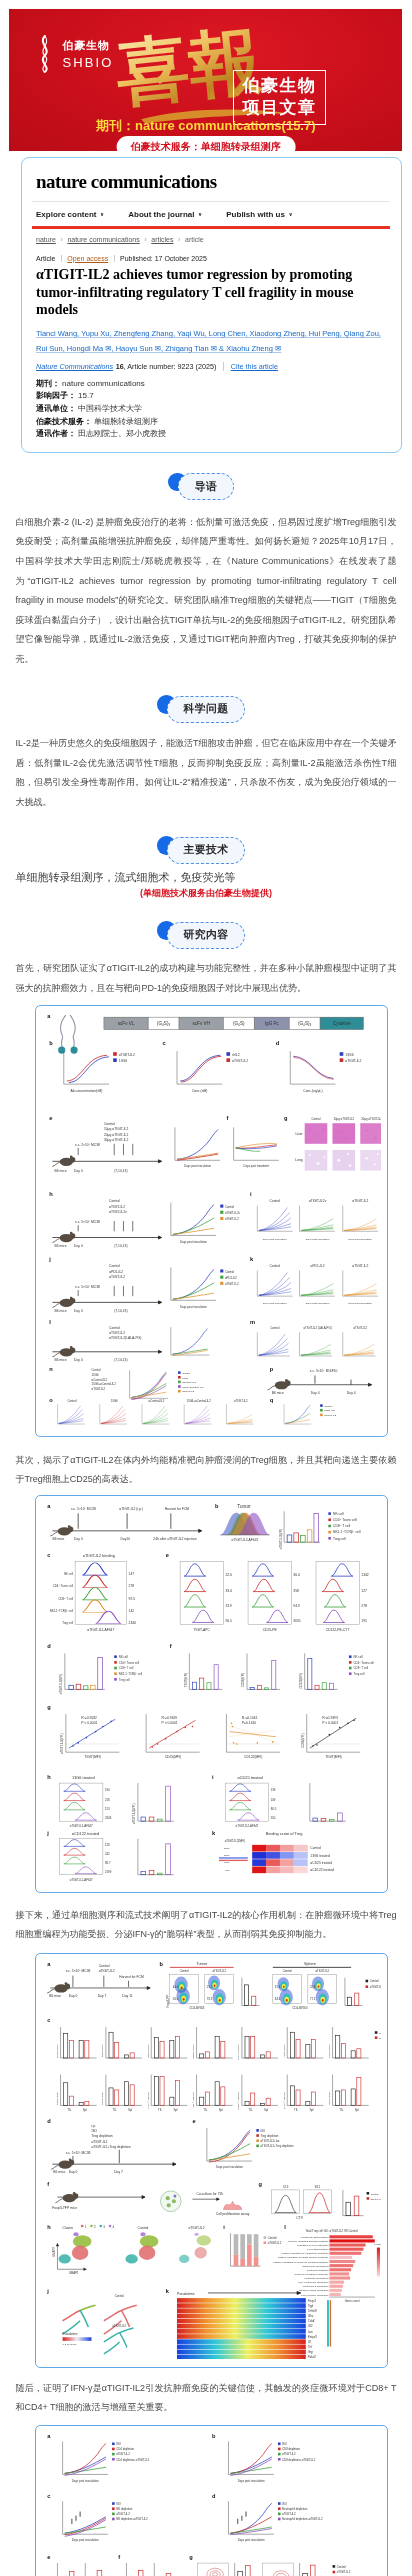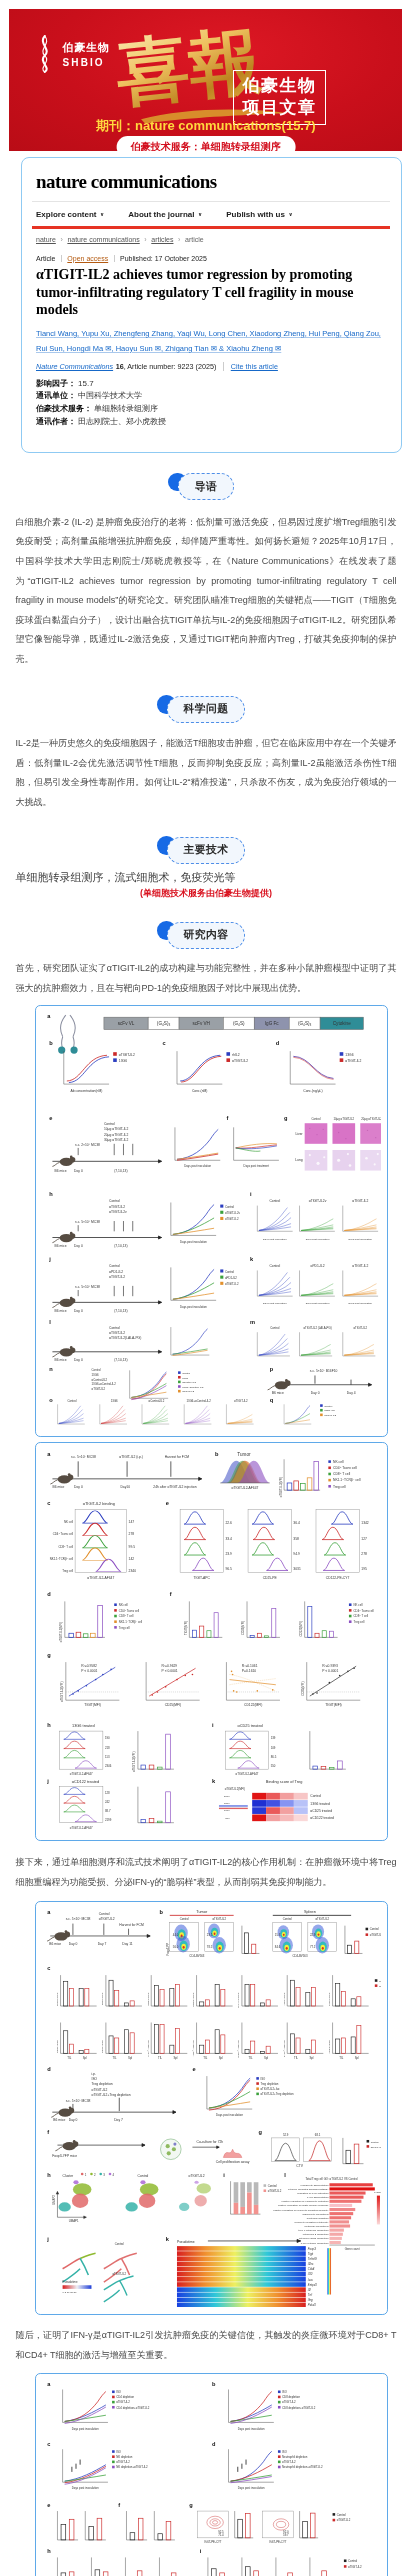--- a/index.html
+++ b/index.html
@@ -3,21 +3,21 @@
 <meta charset="utf-8">
 <style>
 html,body{margin:0;padding:0}
 body{width:412px;height:4031px;background:#fff;overflow:hidden;position:relative;
  font-family:"Liberation Sans","DejaVu Sans",sans-serif;color:#333}
 
 .banner{margin:9.3px 9.8px 0 9.3px;height:142px;position:relative;overflow:hidden;
  background:radial-gradient(ellipse at 55% 30%,#dd1824 0%,#c90f1b 55%,#b90c16 100%)}
 .logo{position:absolute;left:25px;top:26px;display:flex;gap:6.7px;align-items:center}
 .logo-cn{color:#fff;font-size:10.8px;font-weight:bold;letter-spacing:1px}
-.logo-en{color:#fff;font-size:10px;font-weight:bold;letter-spacing:2.1px;margin-top:1.5px}
+.logo-en{color:#fff;font-size:13px;font-weight:normal;letter-spacing:2.1px;margin-top:1.5px}
 .calli{position:absolute;left:107px;top:15.5px;font-family:"DejaVu Serif","Liberation Serif",serif;
  font-size:73px;font-weight:bold;line-height:1.15;transform:rotate(-6deg);
  background:linear-gradient(160deg,#f9e7a8 5%,#eec05e 40%,#bd831f 72%,#e7b148 100%);
  -webkit-background-clip:text;background-clip:text;color:transparent}
 .swoosh{position:absolute;left:131px;top:97px}
 .tagbox{position:absolute;left:224px;top:61px;border:1.5px solid #fff;padding:4.1px 8.2px;
  color:#fff;font-size:17px;font-weight:bold;line-height:1.3;letter-spacing:1.5px;text-align:center}
 .jline{position:absolute;left:0;right:0;top:108px;text-align:center;color:#ffd83e;font-size:13px;font-weight:bold}
 .spill{position:absolute;left:50%;transform:translateX(-50%);top:127px;background:#fff;border-radius:15.5px;
  padding:4.1px 14.4px;color:#d30f1e;font-size:10px;font-weight:bold;white-space:nowrap}
@@ -168,20 +168,21 @@
     </div>
     <h1 class="title">αTIGIT-IL2 achieves tumor regression by promoting tumor-infiltrating regulatory T cell fragility in mouse models</h1>
     <div class="authors">Tianci Wang, Yupu Xu, Zhengfeng Zhang, Yaqi Wu, Long Chen, Xiaodong Zheng, Hui Peng, Qiang Zou, Rui Sun, Hongdi Ma ✉, Haoyu Sun ✉, Zhigang Tian ✉ &amp; Xiaohu Zheng ✉</div>
     <div class="citerow">
       <span class="jlink">Nature Communications</span>
       <span class="vol">16</span>
       <span>, Article number: 9223 (2025)</span>
       <span class="cite">Cite this article</span>
     </div>
     <div class="cnmeta">
+      <div class="cnline"><b>期刊：</b><span>nature communications</span></div>
       <div class="cnline"><b>影响因子：</b><span>15.7</span></div>
       <div class="cnline"><b>通讯单位：</b><span>中国科学技术大学</span></div>
       <div class="cnline"><b>伯豪技术服务：</b><span>单细胞转录组测序</span></div>
       <div class="cnline"><b>通讯作者：</b><span>田志刚院士、郑小虎教授</span></div>
     </div>
   </section>
 
   <div class="badge-wrap mt38">
     <span class="badge-dot"></span>
     <span class="badge-pill">导语</span>
@@ -540,20 +541,21 @@
       <rect x="540" y="764" width="5" height="5" fill="#2c3ec0"></rect>
           <text x="548" y="769" class="t4">Control</text>
       <rect x="540" y="773" width="5" height="5" fill="#3ba13b"></rect>
           <text x="548" y="778" class="t4">αPD1-IL2</text>
       <rect x="540" y="782" width="5" height="5" fill="#e2902c"></rect>
           <text x="548" y="787" class="t4">αTIGIT-IL2</text>
     </g>
   </svg>
   </div>
 
+  <p class="para mt26">其次，揭示了αTIGIT-IL2在体内外均能精准靶向肿瘤浸润的Treg细胞，并且其靶向递送主要依赖于Treg细胞上CD25的高表达。</p>
 
   <div class="figcard mt10">
   <svg width="339" height="384" viewBox="0 0 658 746">
     <text x="10" y="14" class="pl">a</text>
     <g>
       <text x="56" y="18" class="t6">s.c. 5×10⁵ MC38</text>
       <text x="150" y="18" class="t6">αTIGIT-IL2 (i.p.)</text>
       <text x="238" y="18" class="t6">Harvest for FCM</text>
       <path d="M70,24v30 M165,24v30 M250,24v30 M20,58H310 M310,58l-6,-3v6z" stroke="#222" fill="#222" stroke-width="1.4"></path>
       <use href="#ms" x="30" y="50"></use>

